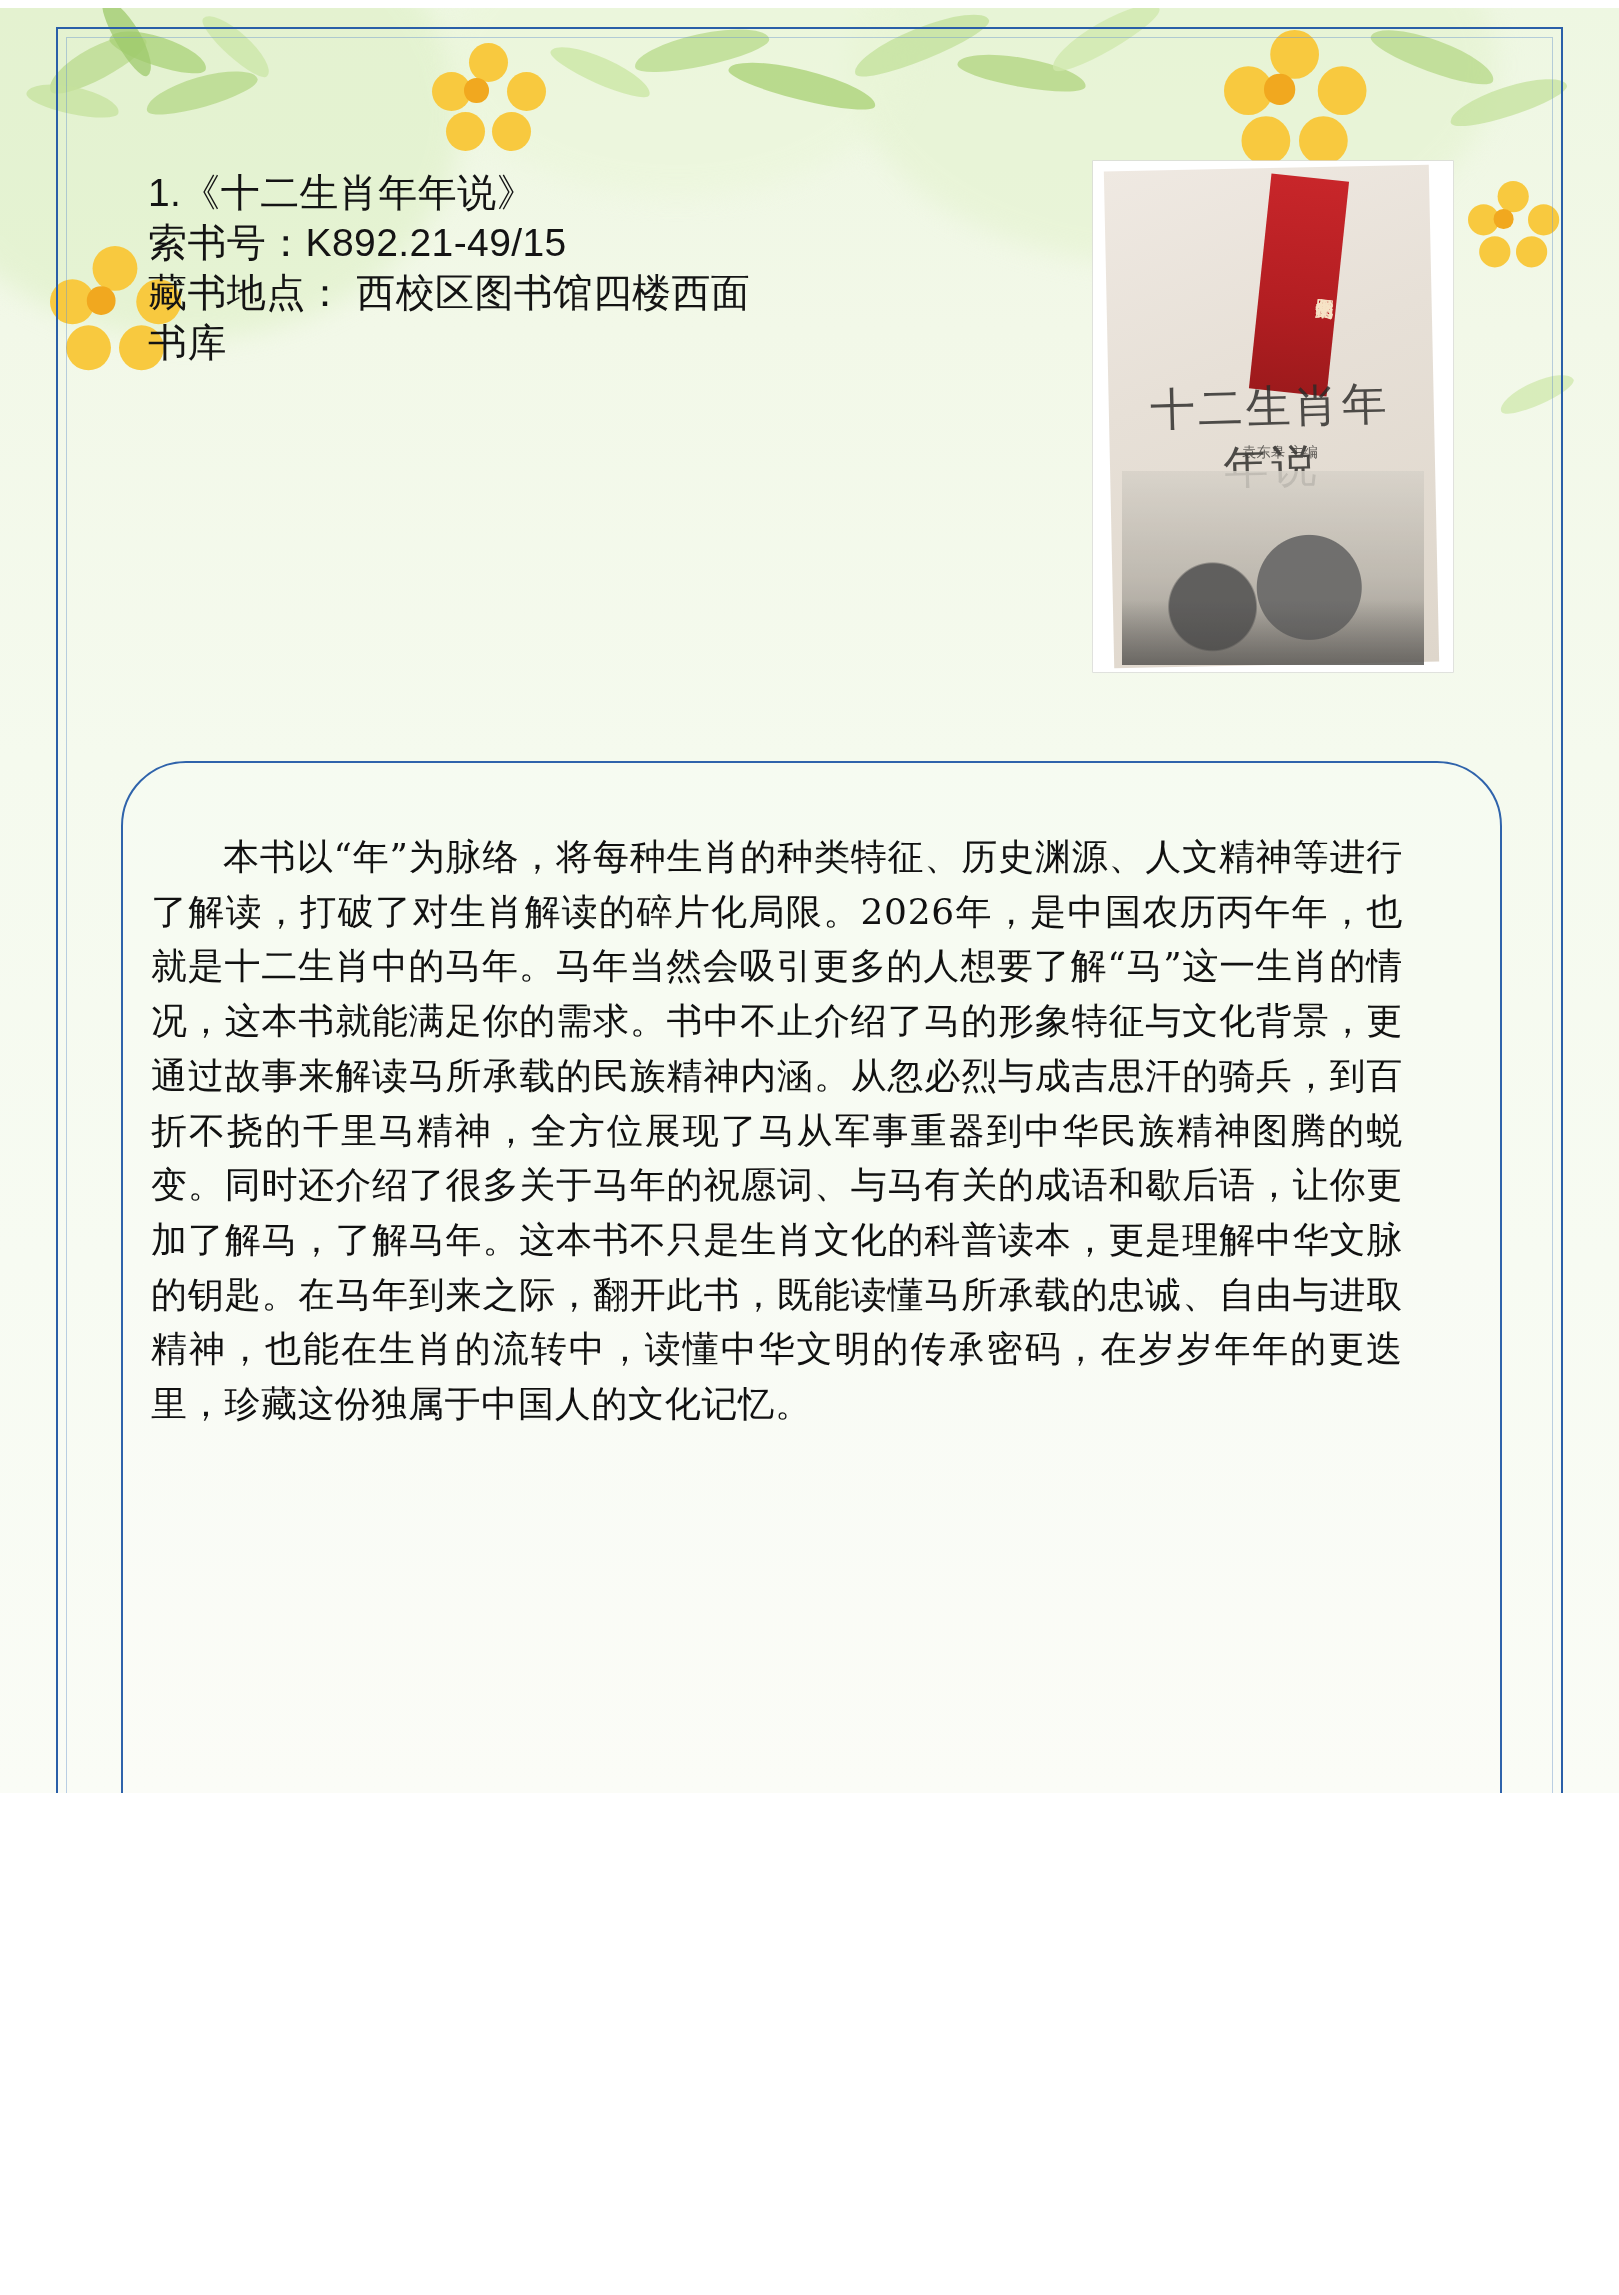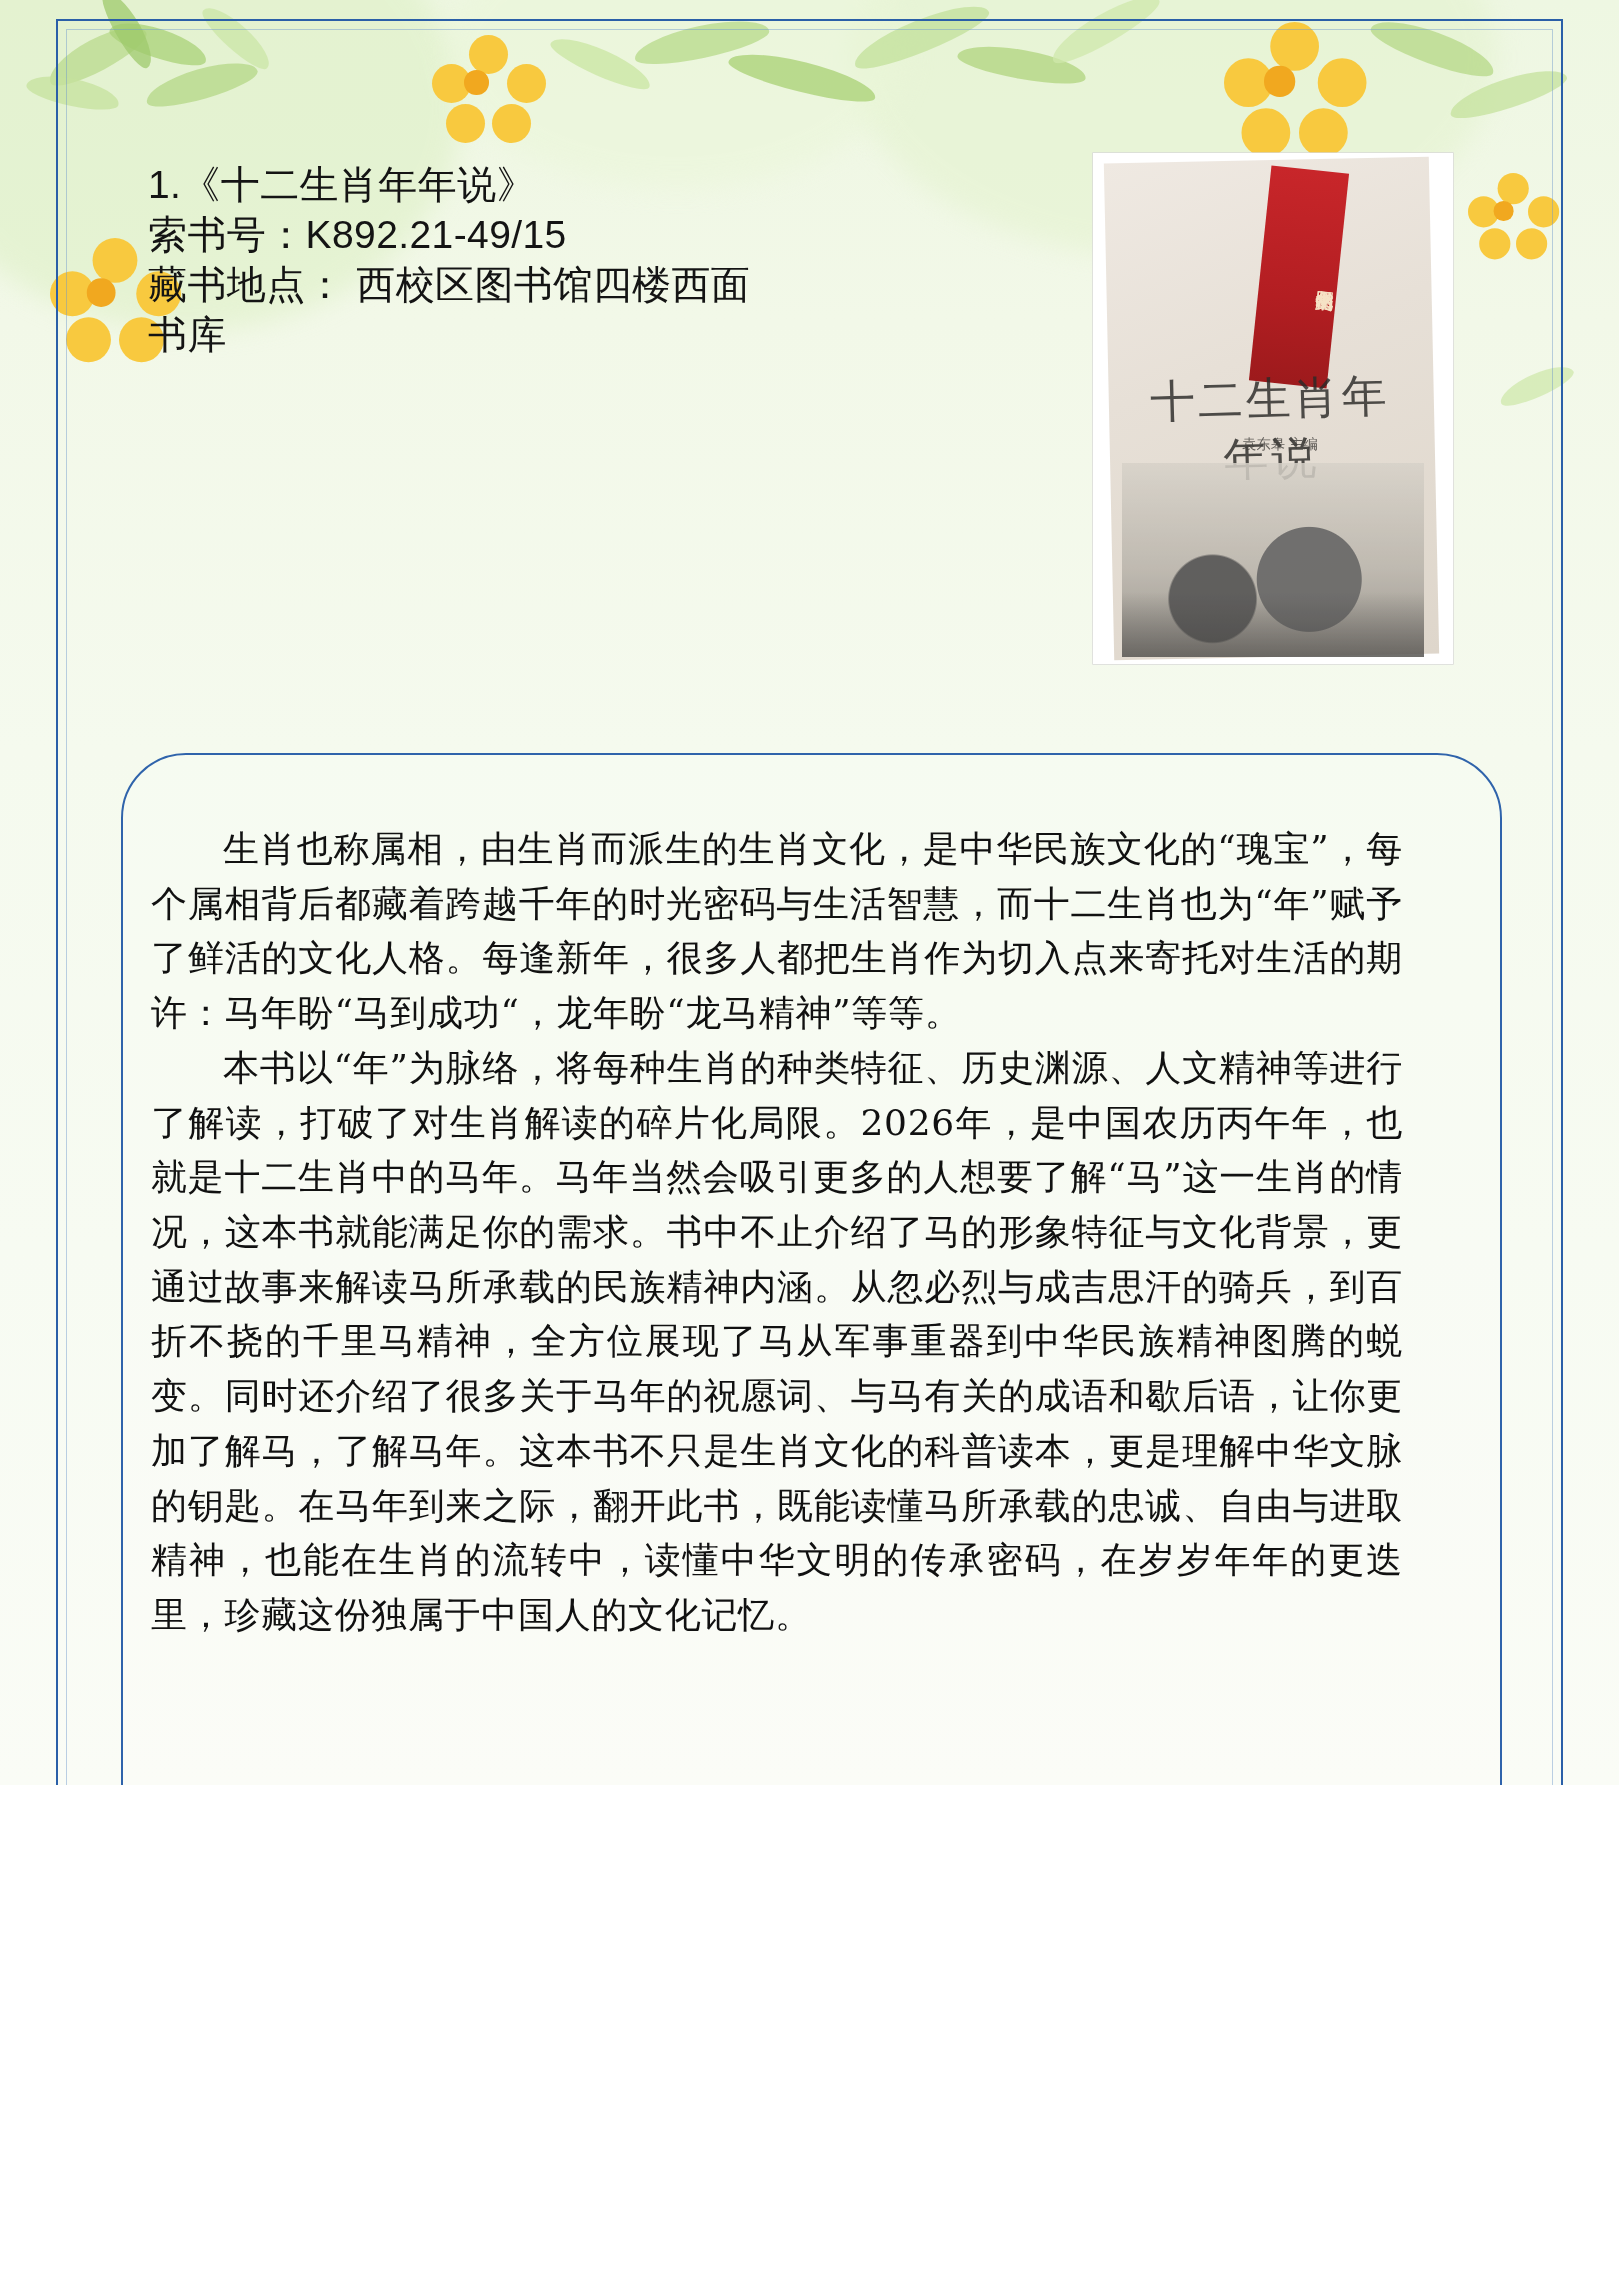--- a/index.html
+++ b/index.html
@@ -9,21 +9,21 @@
     height: 2295px;
     font-family: "Liberation Sans", sans-serif;
     background: #ffffff;
     overflow: hidden;
     position: relative;
   }
 
   
   #page {
     position: absolute;
-    left: 0; top: 0;
+    left: 0; top: 8px;
     width: 1620px;
     height: 1785px;
     background:
       linear-gradient(180deg, #eef7e2 0%, #f2f8e8 18%, #f5faee 42%, #f7fbf2 70%, #fafcf6 100%);
     overflow: hidden;
   }
 
   
   #outer-frame {
     position: absolute;
@@ -274,18 +274,17 @@
     <div class="redband">
       <div class="redband-txt">中国民俗文化丛书</div>
     </div>
     <div class="title-cal">十二生肖年年说</div>
     <div class="editor">袁东皋 主编</div>
     <div class="photoart"></div>
   </div>
 
   <div id="body-panel"></div>
   <div id="body-panel-inner">
-    <p>生肖也称属相，由生肖而派生的生肖文化，是中华民族文化的“瑰宝”，每个属相背后都藏着跨越千年的时光密码与生活智慧，而十二生肖也为“年”赋予了鲜活的文化人格。每逢新年，很多人都把生肖作为切入点来寄托对生活的期许：马年盼“马到成功“，龙年盼“龙马精神”等等。</p>
     <p>本书以“年”为脉络，将每种生肖的种类特征、历史渊源、人文精神等进行了解读，打破了对生肖解读的碎片化局限。2026年，是中国农历丙午年，也就是十二生肖中的马年。马年当然会吸引更多的人想要了解“马”这一生肖的情况，这本书就能满足你的需求。书中不止介绍了马的形象特征与文化背景，更通过故事来解读马所承载的民族精神内涵。从忽必烈与成吉思汗的骑兵，到百折不挠的千里马精神，全方位展现了马从军事重器到中华民族精神图腾的蜕变。同时还介绍了很多关于马年的祝愿词、与马有关的成语和歇后语，让你更加了解马，了解马年。这本书不只是生肖文化的科普读本，更是理解中华文脉的钥匙。在马年到来之际，翻开此书，既能读懂马所承载的忠诚、自由与进取精神，也能在生肖的流转中，读懂中华文明的传承密码，在岁岁年年的更迭里，珍藏这份独属于中国人的文化记忆。</p>
   </div>
 
 </div>
 
 
 </body></html>

